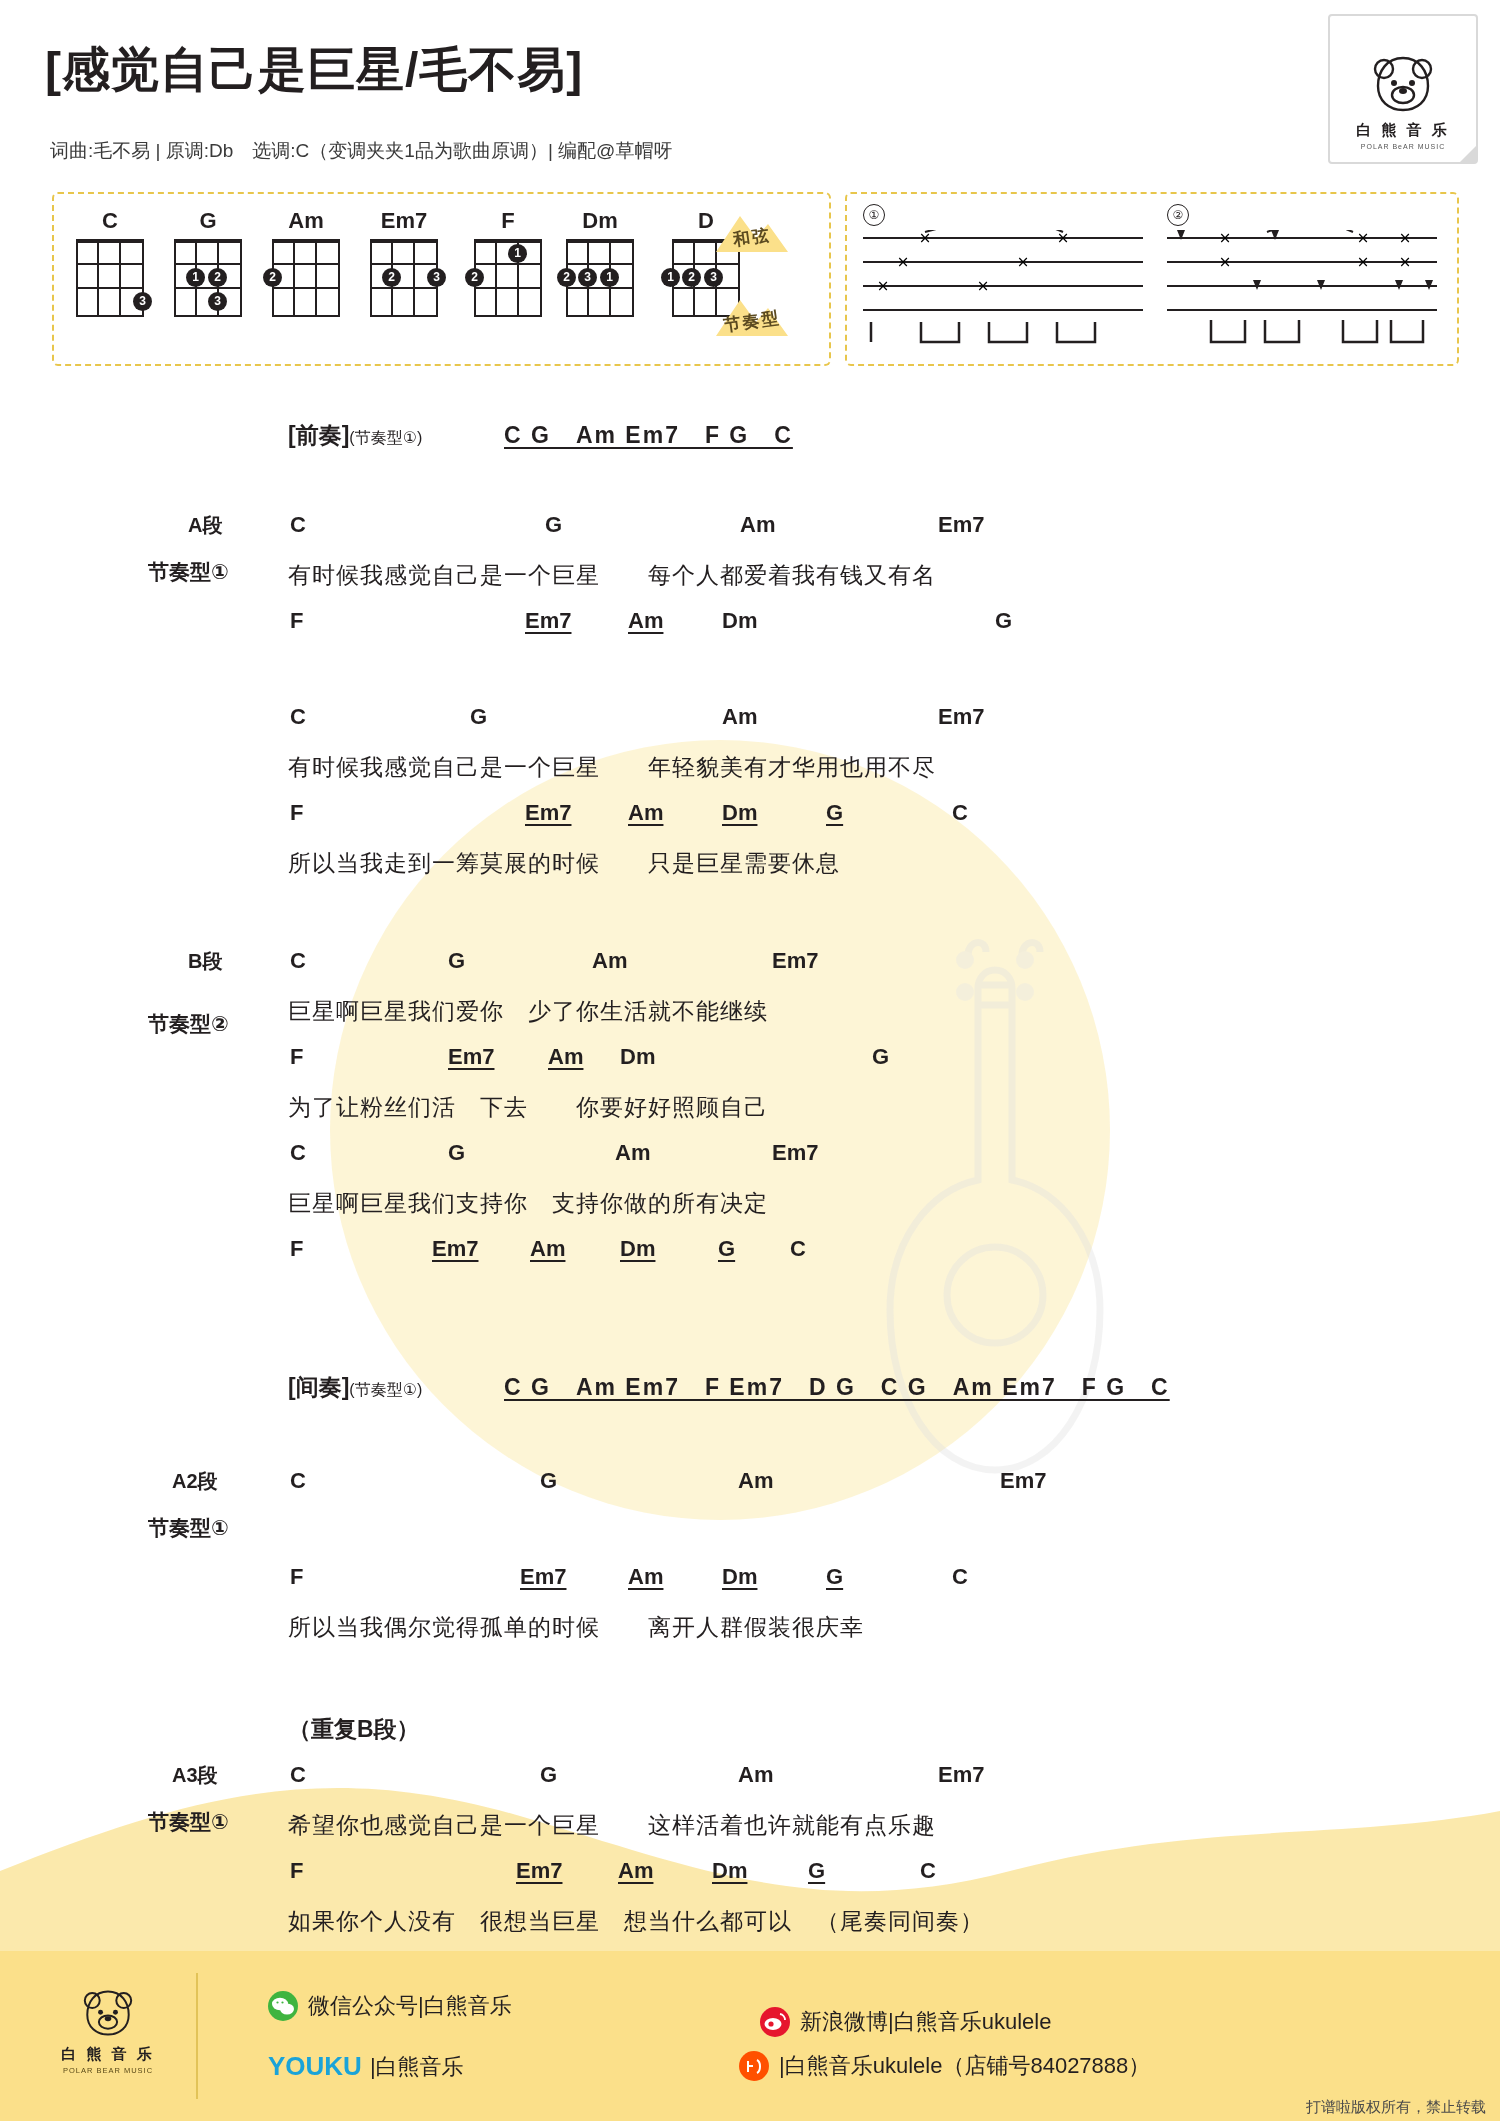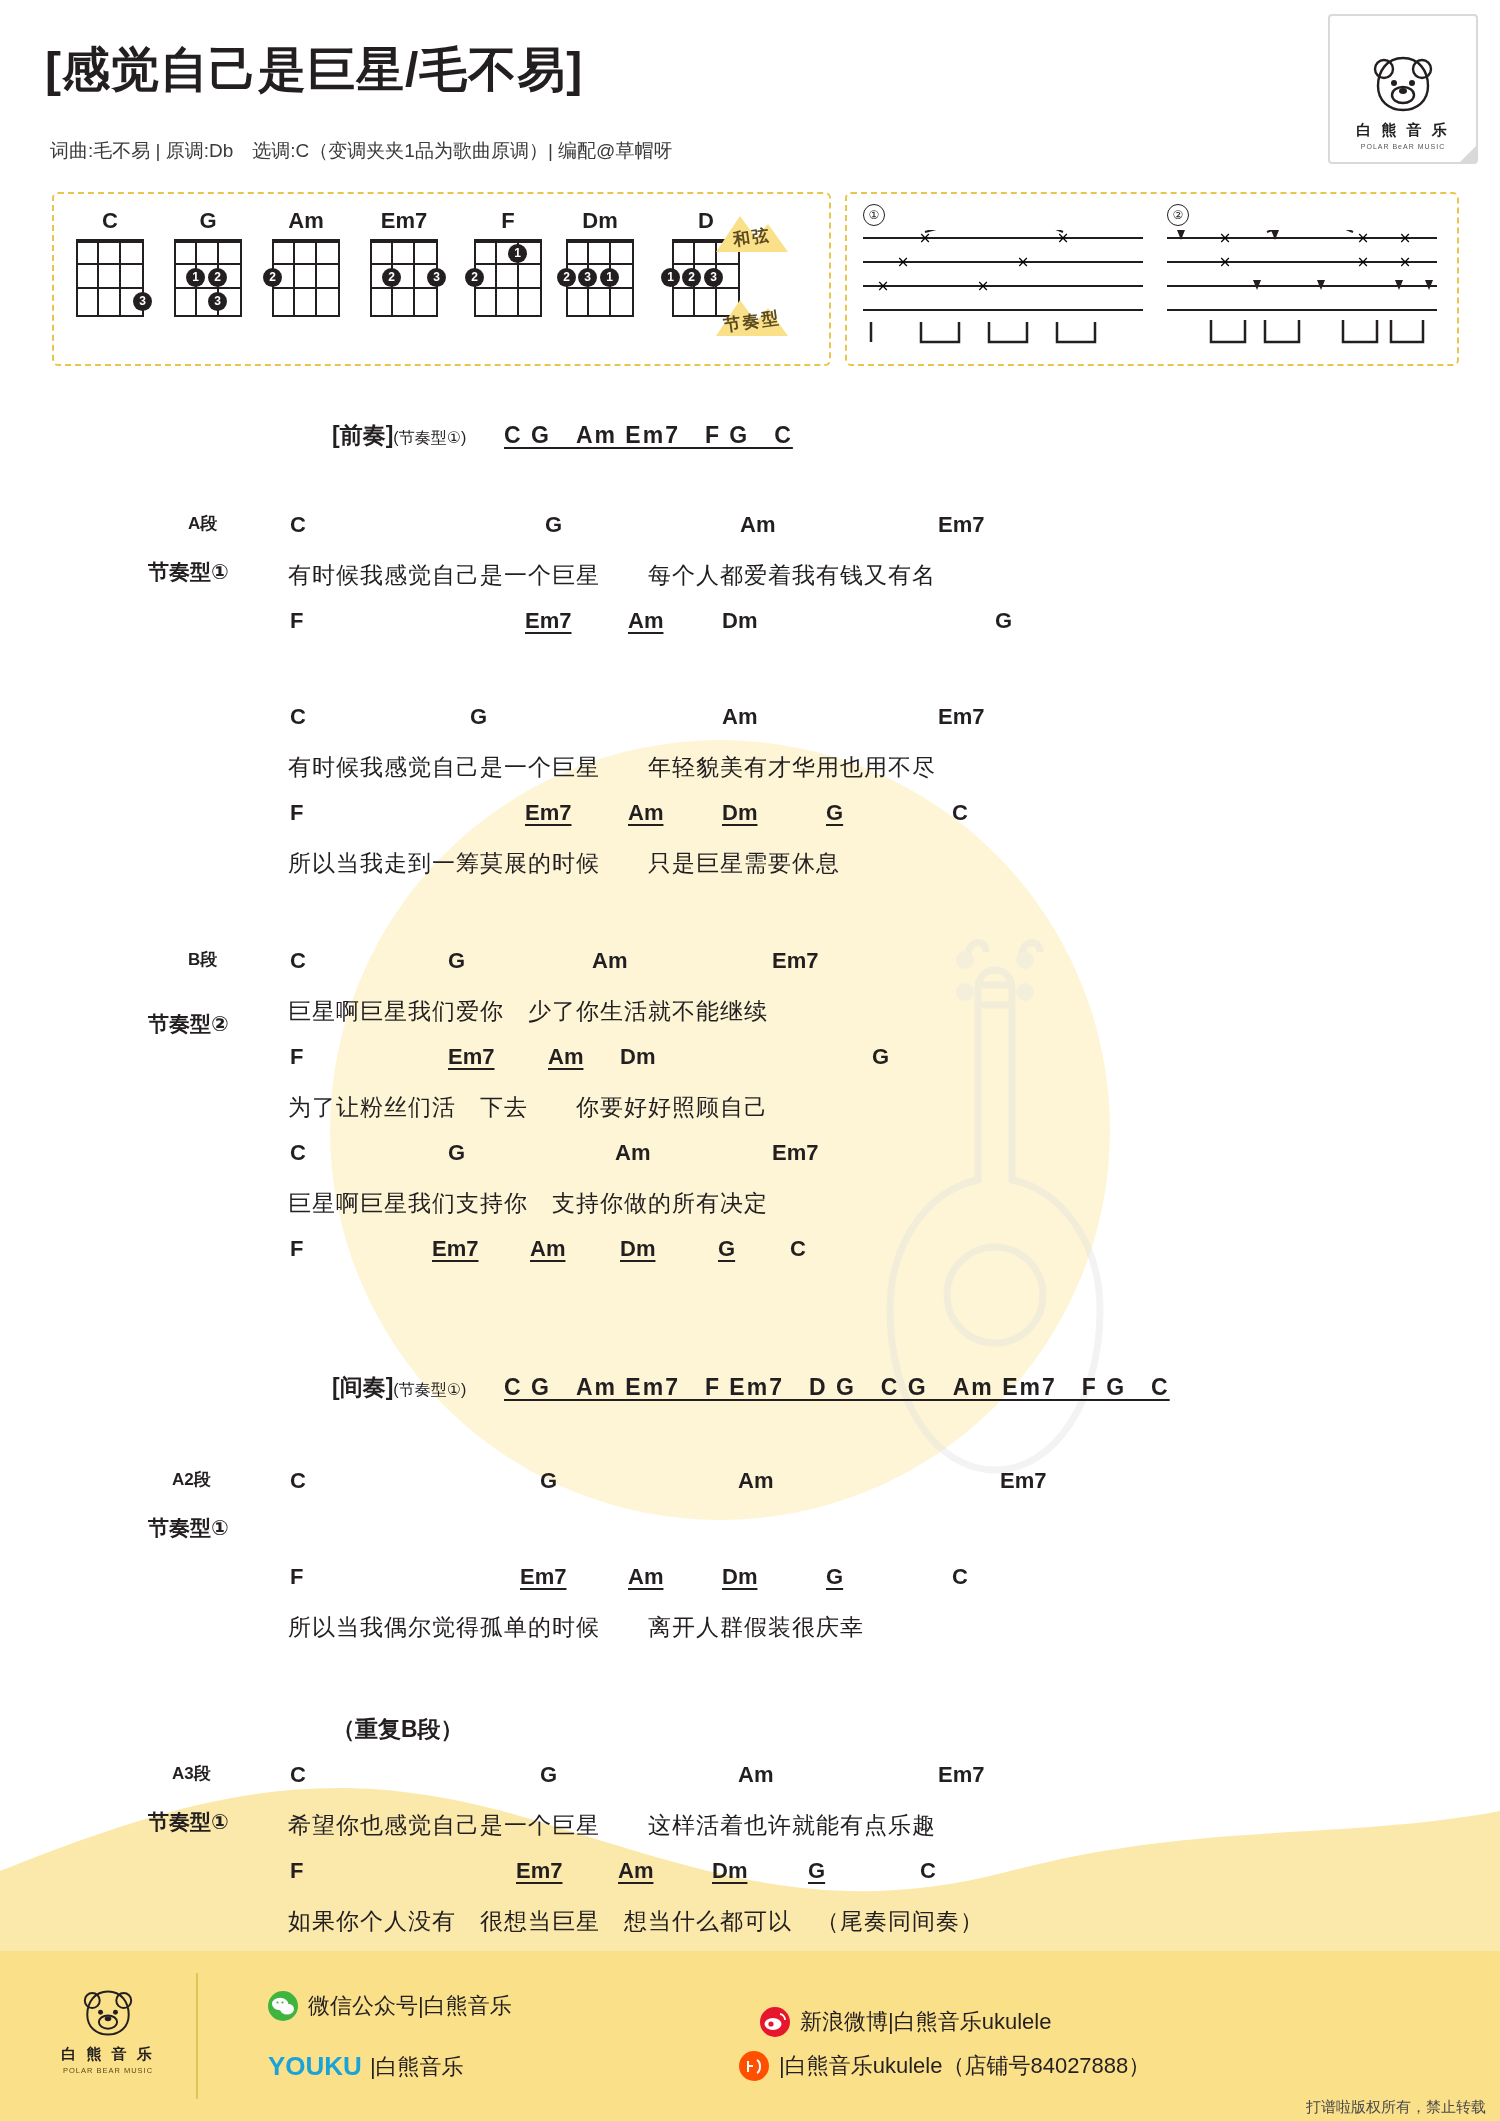--- a/index.html
+++ b/index.html
@@ -69,27 +69,27 @@
   .tag{position:absolute;z-index:4;}
   .tag .mount{width:80px;height:46px;}
   .tag .lbl{font-size:17px;font-weight:bold;color:#5b4a20;text-align:center;margin-top:-32px;letter-spacing:2px;transform:rotate(-8deg);}
 
   
   .rp{position:absolute;top:10px;}
   .rp .num{position:absolute;left:0;top:0;width:20px;height:20px;border:1.5px solid #231f20;border-radius:50%;font-size:12px;text-align:center;line-height:20px;}
   .rp .staff{position:absolute;left:0;top:26px;}
 
   
-  .sec-label{position:absolute;font-size:17px;font-weight:bold;z-index:3;white-space:nowrap;}
+  .sec-label{position:absolute;font-size:20px;font-weight:bold;z-index:3;white-space:nowrap;}
   .rhy-label{position:absolute;font-size:21px;font-weight:bold;z-index:3;white-space:nowrap;}
   .chordline{position:absolute;font-size:22px;font-weight:bold;z-index:3;white-space:nowrap;}
   .lyric{position:absolute;font-size:23px;z-index:3;white-space:nowrap;letter-spacing:1px;}
   .u{text-decoration:underline;text-underline-offset:4px;}
   .seq{position:absolute;font-size:23px;font-weight:bold;z-index:3;white-space:nowrap;letter-spacing:2px;}
-  .bracket{position:absolute;font-size:23px;font-weight:bold;z-index:3;white-space:nowrap;margin-left:44px;}
+  .bracket{position:absolute;font-size:23px;font-weight:bold;z-index:3;white-space:nowrap;}
   .small{font-size:16px;font-weight:normal;}
 
   
   .footer{
     position:absolute;left:0;bottom:0;width:1500px;height:170px;background:#fbe08a;z-index:5;
   }
   .footer .divider{position:absolute;left:196px;top:22px;width:2px;height:126px;background:#e2c358;}
   .f-logo{position:absolute;left:48px;top:36px;width:120px;text-align:center;}
   .f-logo .bear{width:58px;height:52px;}
   .f-logo .ln1{font-size:15px;font-weight:bold;letter-spacing:3px;margin-top:2px;}

